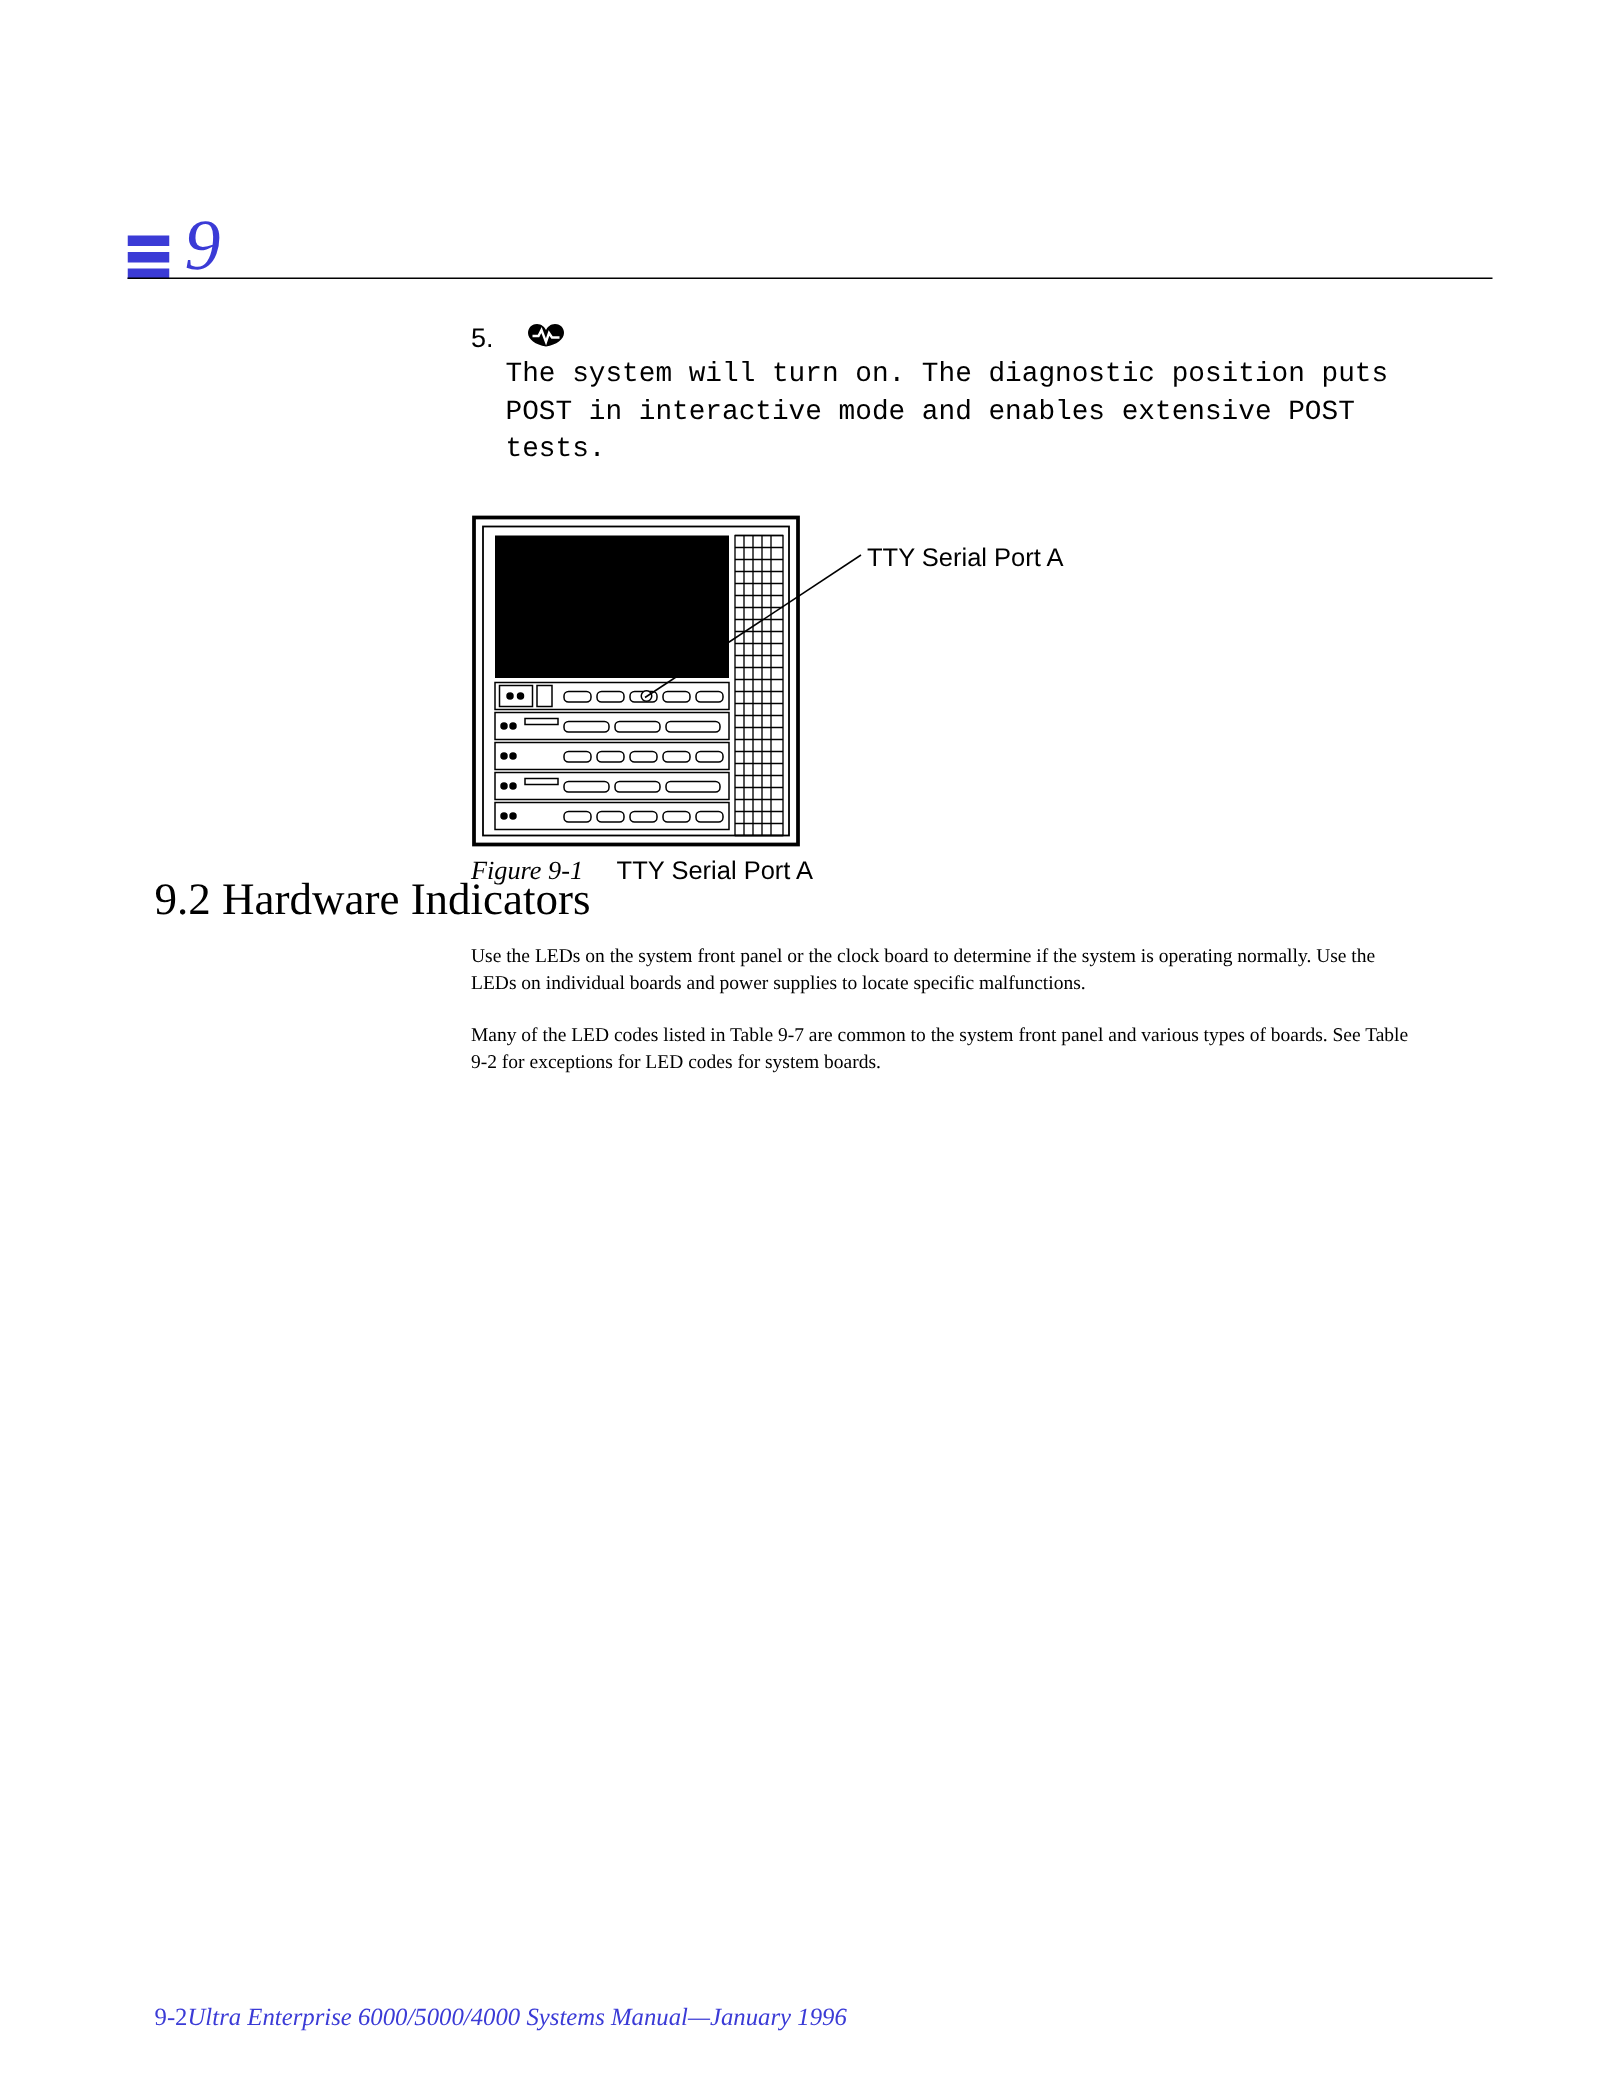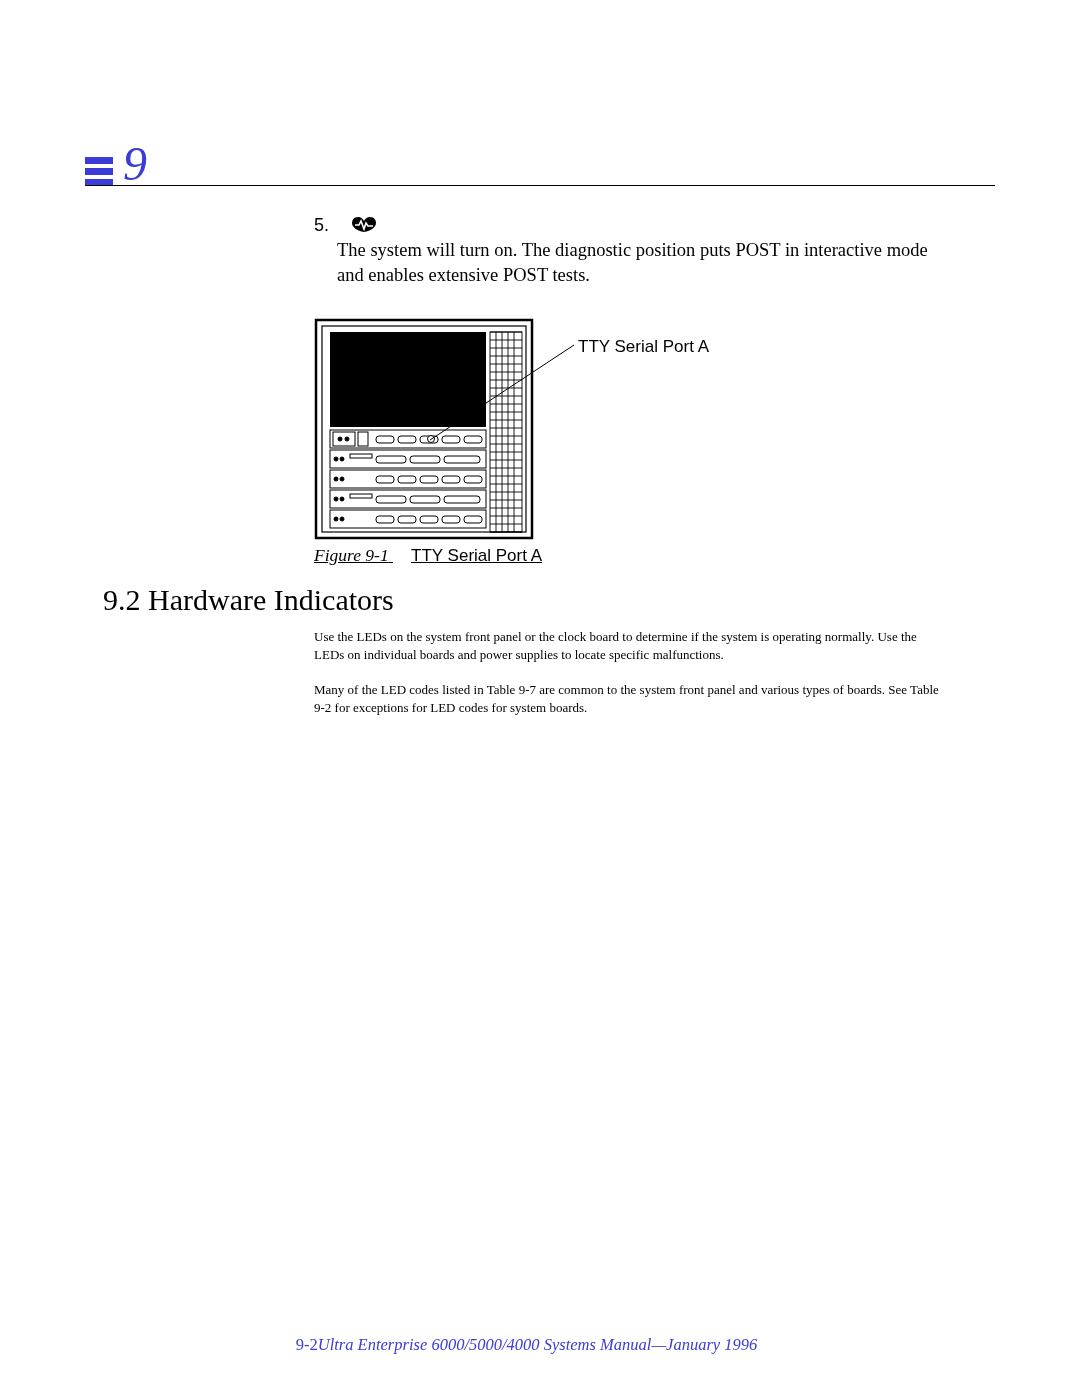--- a/index.html
+++ b/index.html
@@ -58,24 +58,24 @@
   }
   .step .lead {
     font-family: Helvetica, Arial, sans-serif;
     font-size: 18px;
   }
   .step .rest-wrap {
     flex: 1;
   }
   .step .rest {
     font-size: 18.5px;
+    font-family: Liberation Mono, monospace;
   }
   .figure-block {
     margin-top: 30px;
-    text-decoration: underline;
   }
   .figure-frame {
     position: relative;
     width: 390px;
     height: 222px;
   }
   .callout-label {
     position: absolute;
     left: 264px;
     top: 18px;
@@ -111,21 +111,21 @@
   }
   .section-body p {
     margin: 0 0 18px 0;
   }
   .footer {
     position: absolute;
     left: 103px;
     right: 130px;
     bottom: 42px;
     display: flex;
-    justify-content: center;
+    justify-content: flex-start;
     font-size: 16.5px;
     font-style: italic;
     color: #3b3bd6;
   }
   .footer .pnum {
     font-style: normal;
   }
   svg { display: block; }
   .heart-icon {
     display: inline-block;

